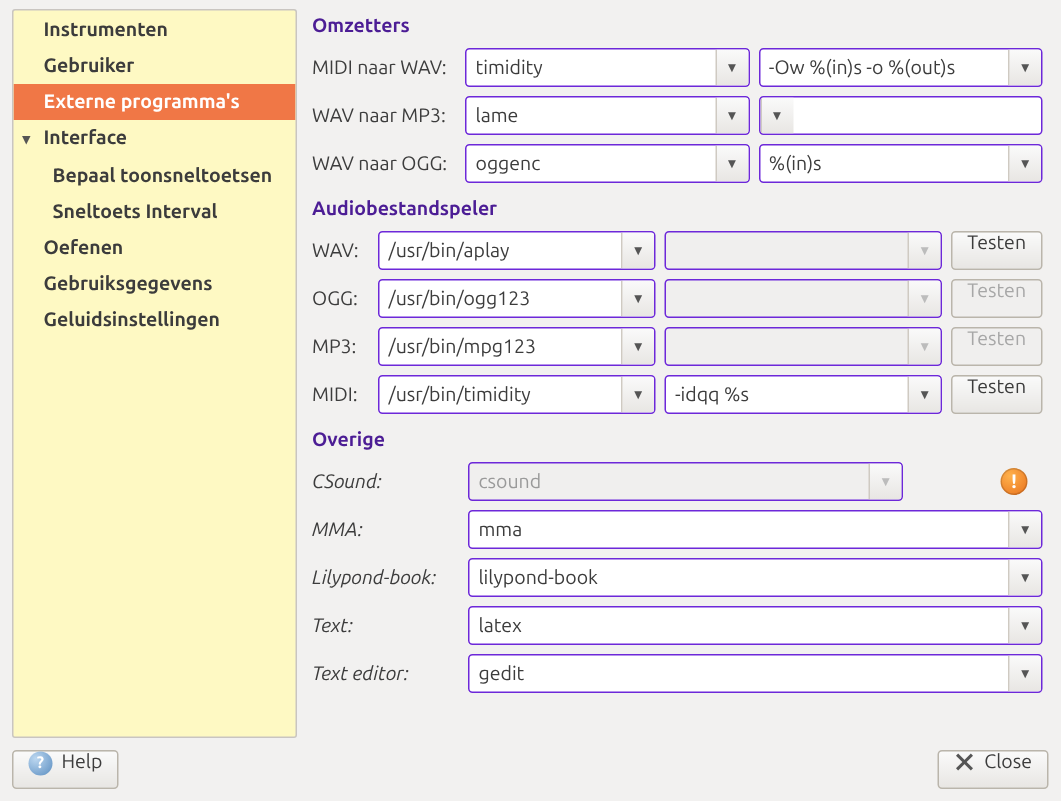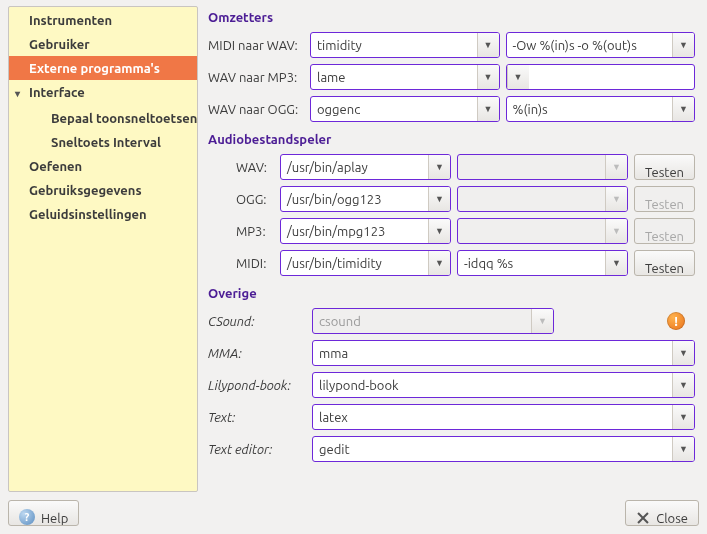--- a/index.html
+++ b/index.html
@@ -34,21 +34,21 @@
   .tree-item {
     padding: 3px 6px 3px 20px;
     line-height: 18px;
     cursor: pointer;
     white-space: nowrap;
   }
   .tree-item.selected {
     background: #f07746;
     color: #fff;
   }
-  .tree-item.child { padding-left: 42px; }
+  .tree-item.child { padding-left: 26px; }
   .tree-item .chev {
     display: inline-block;
     width: 10px;
     margin-left: -14px;
     margin-right: 4px;
     color: #555;
     font-size: 10px;
   }
   .content {
     flex: 1;
@@ -97,21 +97,21 @@
   }
   .combo.disabled { background: #f0efee; color: #9a9a9a; }
   .combo.disabled .arrow { color: #bcbcbc; }
   .btn {
     height: 26px;
     padding: 0 10px;
     border: 1px solid #bab5ab;
     border-radius: 3px;
     background: linear-gradient(#fafafa,#e8e6e3);
     display: inline-flex;
-    align-items: flex-end;
+    align-items: flex-start;
     gap: 6px;
     cursor: pointer;
     color: #3c3c3c;
   }
   .btn.disabled {
     color: #a7a7a7;
     background: #f0efee;
     cursor: default;
   }
   .footer {
@@ -151,21 +151,21 @@
     background: radial-gradient(circle at 35% 30%, #ffb24d, #e86f1a);
     color: #fff;
     font-weight: bold;
     font-size: 13px;
     display: inline-flex;
     align-items: center;
     justify-content: center;
     box-shadow: inset 0 0 0 1px rgba(0,0,0,.15);
   }
   .w-lbl-conv { width: 96px; }
-  .w-lbl-audio { width: 38px; margin-left: 28px; }
+  .w-lbl-audio { width: 38px; }
   .w-lbl-other { width: 98px; font-style: italic; }
 </style>
 </head>
 <body>
 
 <div class="main-area">
   <div class="sidebar" id="sidebar">
       <div class="tree-item"><span>Instrumenten</span></div>
       <div class="tree-item"><span>Gebruiker</span></div>
       <div class="tree-item selected"><span>Externe programma's</span></div>
@@ -272,21 +272,21 @@
           <div class="btn">
             <span>Testen</span>
           </div>
         </div>
       </div>
 
     <div class="section-title" style="margin-top:10px">Overige</div>
     <div id="other-rows">
         <div class="row">
           <div class="label w-lbl-other">CSound:</div>
-          <div class="combo disabled" style="width:242px">
+          <div class="combo disabled" style="width:290px">
             <div class="val">csound</div>
             <div class="arrow">▼</div>
           </div>
           <div style="flex:1;display:flex;justify-content:flex-end;padding-right:10px">
             <span class="icon-warning">!</span>
           </div>
         </div>
         <div class="row">
           <div class="label w-lbl-other">MMA:</div>
           <div class="combo" style="flex:1">

